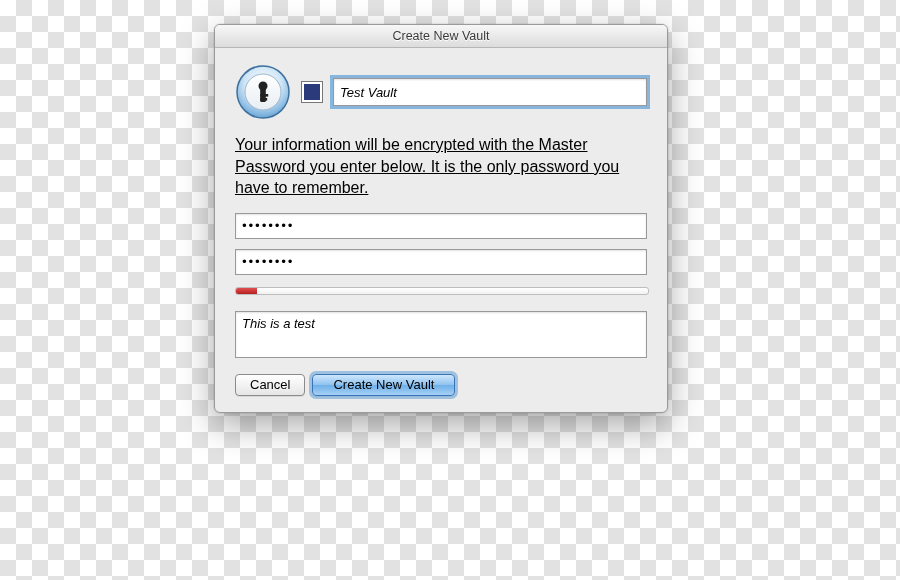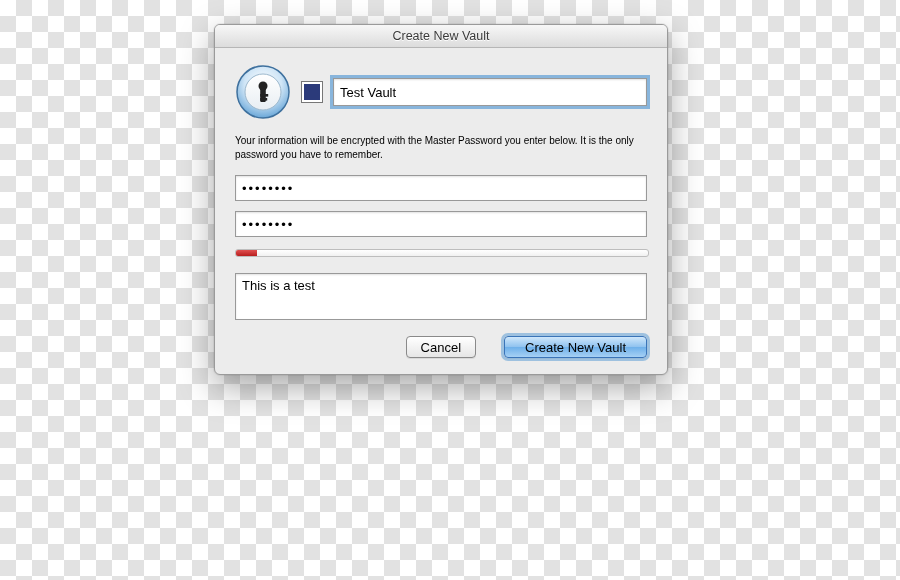--- a/index.html
+++ b/index.html
@@ -72,32 +72,34 @@
   }
   .text-input, .password-input, .hint-input {
     border: 1px solid #999;
     border-radius: 0;
     background: #fff;
     font-size: 13px;
     padding: 4px 6px;
     box-shadow: inset 0 1px 2px rgba(0,0,0,0.12);
     outline: none;
     font-family: inherit;
+    font-style: italic;
   }
   .text-input.focused {
     box-shadow: 0 0 0 3px rgba(94,158,214,0.7), inset 0 1px 2px rgba(0,0,0,0.12);
   }
   .vault-name {
     flex: 1;
     height: 18px;
   }
   .desc {
-    font-size: 10px;
+    font-size: 16px;
     line-height: 1.35;
     margin: 0 0 14px 0;
+    text-decoration: underline;
   }
   .field-stack {
     display: flex;
     flex-direction: column;
     gap: 10px;
   }
   .password-input {
     width: 100%;
     box-sizing: border-box;
     height: 26px;
@@ -122,22 +124,21 @@
   }
   .hint-input {
     width: 100%;
     box-sizing: border-box;
     height: 47px;
     resize: none;
     margin-top: 6px;
   }
   .button-row {
     display: flex;
-    justify-content: flex-end;
-    gap: 28px;
+    gap: 7px;
     margin-top: 16px;
   }
   .btn {
     font-size: 13px;
     height: 22px;
     padding: 0 14px;
     border-radius: 4px;
     border: 1px solid #8a8a8a;
     background: linear-gradient(#ffffff, #e6e6e6);
     box-shadow: 0 1px 0 rgba(0,0,0,0.08);

